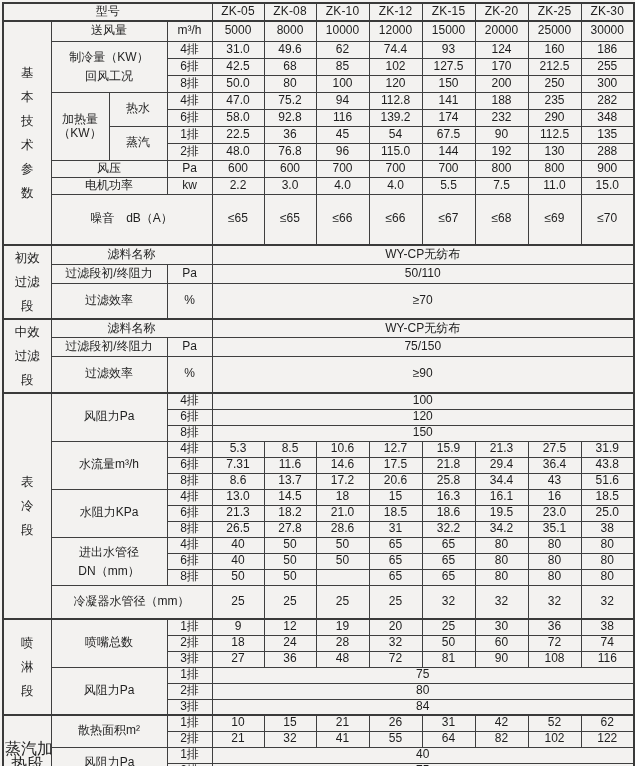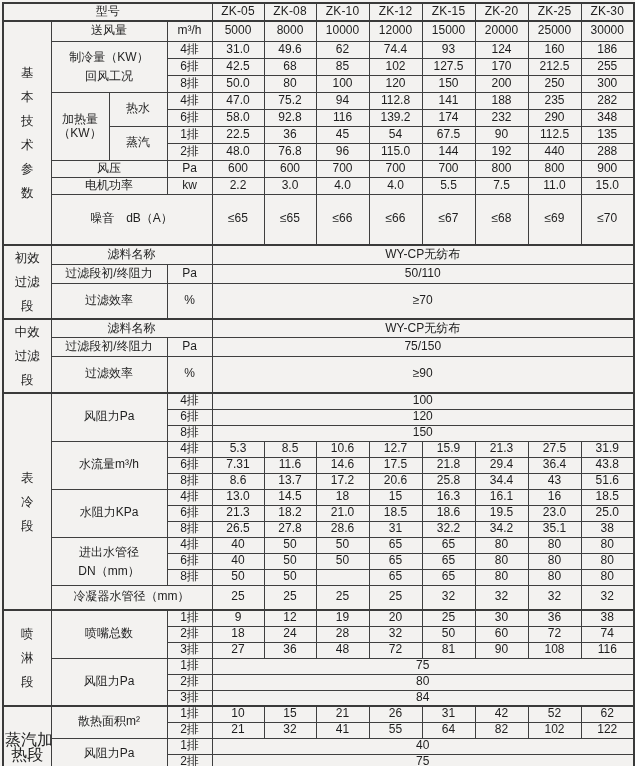--- a/index.html
+++ b/index.html
@@ -172,21 +172,21 @@
           <td class="d">135</td>
         </tr>
         <tr style="height: 17px;">
           <td class="rl">2排</td>
           <td class="d">48.0</td>
           <td class="d">76.8</td>
           <td class="d">96</td>
           <td class="d">115.0</td>
           <td class="d">144</td>
           <td class="d">192</td>
-          <td class="d">440</td>
+          <td class="d">130</td>
           <td class="d">288</td>
         </tr>
         <tr style="height: 17px;">
           <td colspan="2" class="lab">风压</td>
           <td class="u">Pa</td>
           <td class="d">600</td>
           <td class="d">600</td>
           <td class="d">700</td>
           <td class="d">700</td>
           <td class="d">700</td>
@@ -371,21 +371,21 @@
           <td class="rl">8排</td>
           <td class="d">50</td>
           <td class="d">50</td>
           <td class="d"></td>
           <td class="d">65</td>
           <td class="d">65</td>
           <td class="d">80</td>
           <td class="d">80</td>
           <td class="d">80</td>
         </tr>
-        <tr style="height: 25px; margin-left: 28px;">
+        <tr style="height: 34px; margin-left: 28px;">
           <td colspan="3" class="lab">冷凝器水管径（mm）</td>
           <td class="d">25</td>
           <td class="d">25</td>
           <td class="d">25</td>
           <td class="d">25</td>
           <td class="d">32</td>
           <td class="d">32</td>
           <td class="d">32</td>
           <td class="d">32</td>
         </tr>

